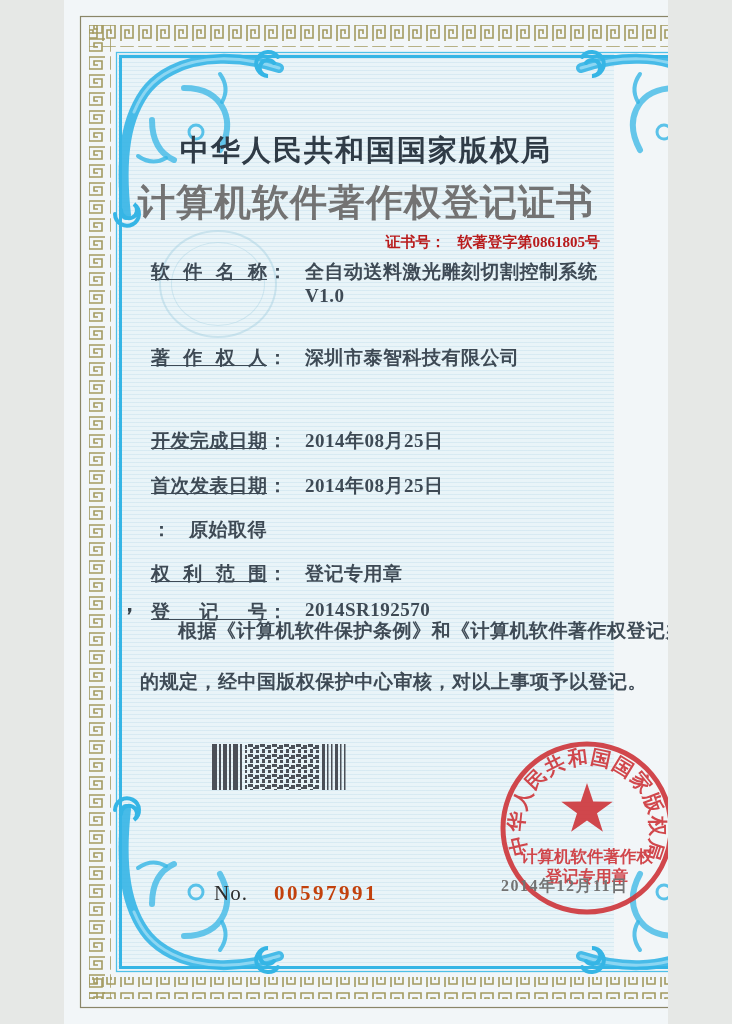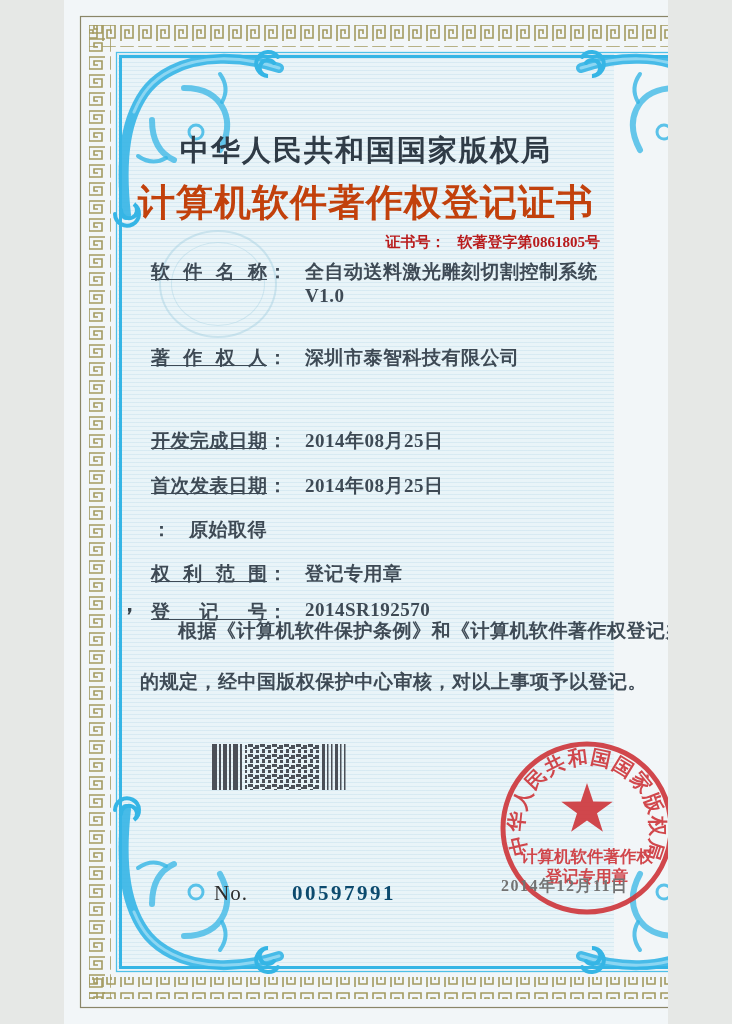--- a/index.html
+++ b/index.html
@@ -13,36 +13,36 @@
     background:
       repeating-linear-gradient(to bottom, rgba(122,182,212,0.16) 0 1px, rgba(0,0,0,0) 1px 4px),
       #e9f4f8;
   }
   .frame{position:absolute;left:0;top:0;z-index:2;pointer-events:none;}
   .content{position:absolute;inset:0;z-index:3;color:#3e4a55;}
   .abs{position:absolute;}
   .issuer{left:0;right:0;top:131px;text-align:center;font-size:29px;font-weight:bold;
           letter-spacing:2px;color:#2f3b46;}
   .cert-title{left:0;right:0;top:178px;text-align:center;font-size:37px;font-weight:bold;
-          letter-spacing:1px;color:#c2410c;}
+          letter-spacing:1px;color:#737373;}
   .certno-line{top:233px;right:68px;font-size:15px;font-weight:600;color:#b91c1c;}
   .certno-line .lbl{margin-right:12px;}
   .field-row{left:87px;display:flex;align-items:flex-start;font-size:19px;font-weight:600;
           color:#3e4a55;}
   .flabel{display:inline-block;width:116px;text-align:justify;text-align-last:justify;
           text-justify:inter-character;white-space:nowrap;text-decoration:underline;}
   .fcolon{margin-left:1px;}
   .fvalue{margin-left:18px;letter-spacing:0.5px;}
   .r1{top:259px}.r2{top:345px}.r3{top:428px}.r4{top:473px}.r5{top:517px}.r6{top:561px}.r7{top:599px}
   .statement{left:76px;top:605px;width:592px;font-size:19px;font-weight:600;line-height:2.7;
           text-indent:2em;letter-spacing:0.5px;color:#3e4a55;}
   .barcode-wrap{left:148px;top:744px;}
   .serial-line{left:150px;top:881px;font-size:21px;display:flex;align-items:baseline;}
   .serial-label{color:#2e2e2e;letter-spacing:1px;}
-  .serial-value{margin-left:44px;color:#0c4a6e;letter-spacing:2.5px;font-weight:600;}
+  .serial-value{margin-left:26px;color:#c2410c;letter-spacing:2.5px;font-weight:600;}
   .seal-wrap{left:433px;top:738px;width:180px;height:180px;z-index:4;}
   .issue-date{left:437px;top:876px;font-size:16px;font-weight:600;color:#737373;
           letter-spacing:1.5px;z-index:5;}
   .stray-mark{left:54px;top:588px;font-size:23px;font-weight:bold;color:#39434d;}
   .watermark{left:95px;top:230px;width:114px;height:104px;border:2px solid rgba(146,198,218,0.45);
           border-radius:50%;opacity:0.8;}
   .watermark-inner{position:absolute;inset:10px;border:1px solid rgba(146,198,218,0.4);
           border-radius:50%;}
 </style>
 </head>

